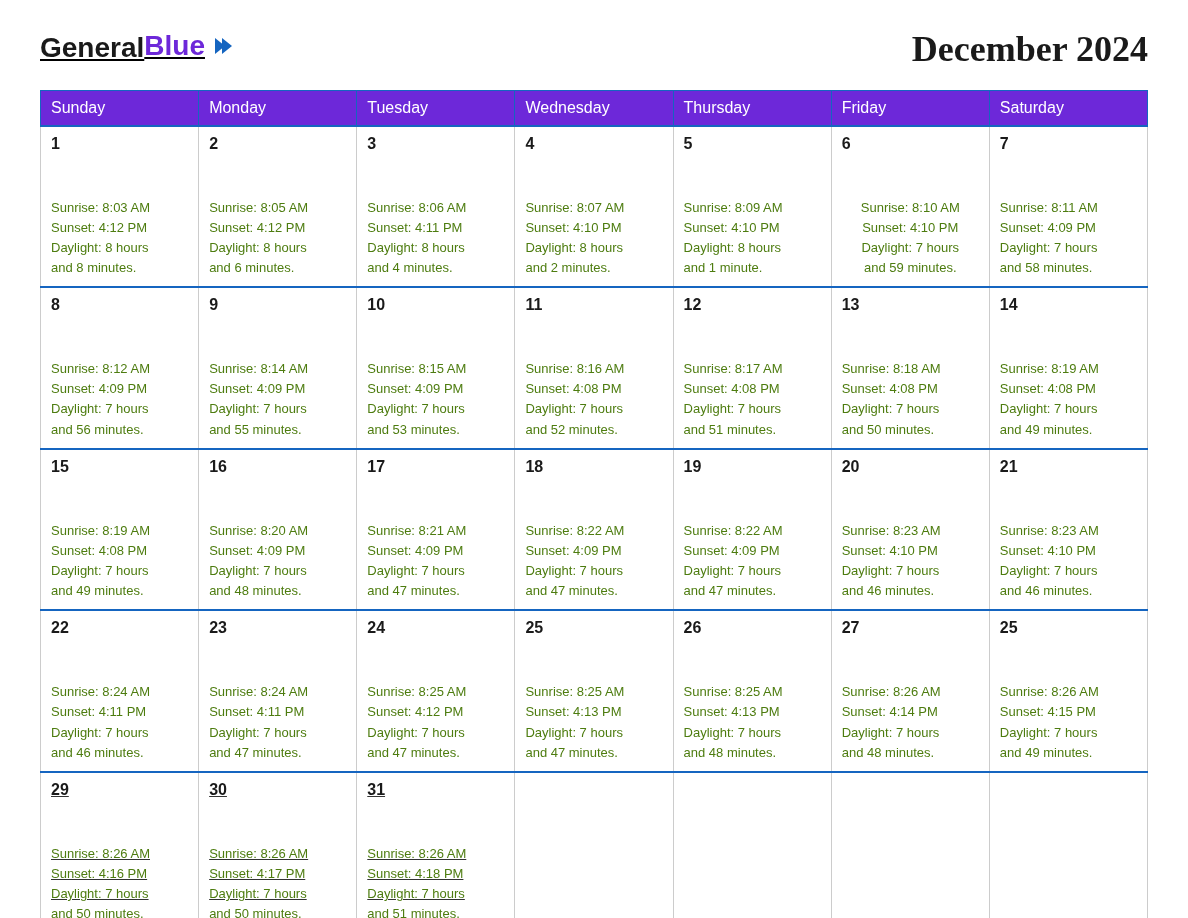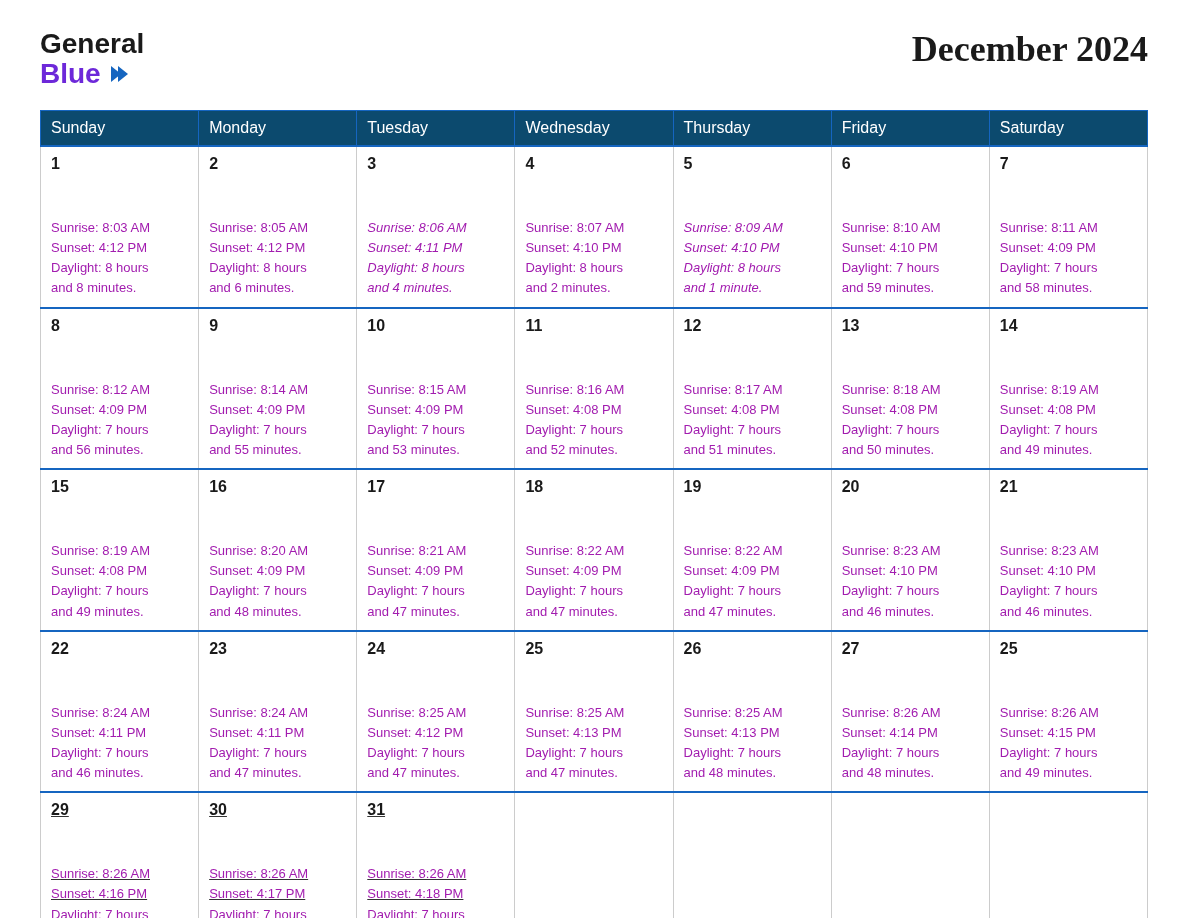--- a/index.html
+++ b/index.html
@@ -11,22 +11,23 @@
       min-height: 918px;
     }
     .header-area {
       display: flex;
       justify-content: space-between;
       align-items: flex-start;
       margin-bottom: 20px;
     }
     .logo {
       display: flex;
-      flex-direction: column;
-      align-items: flex-start;
+      flex-direction: row;
+      align-items: flex-end;
+      text-decoration: underline;
     }
     .logo-general {
       font-size: 28px;
       font-weight: bold;
       color: #1a1a1a;
       line-height: 1;
     }
     .logo-blue {
       font-size: 28px;
       font-weight: bold;
@@ -66,21 +67,21 @@
       color: #555;
       font-family: Georgia, serif;
       margin-top: 4px;
     }
     table {
       width: 100%;
       border-collapse: collapse;
       table-layout: fixed;
     }
     th {
-      background-color: #0c4a6e;
+      background-color: #6d28d9;
       color: #fff;
       padding: 8px 10px;
       text-align: left;
       font-size: 16px;
       font-weight: normal;
       border: 1px solid #1565c0;
     }
     td {
       vertical-align: top;
       padding: 8px 10px;
@@ -93,21 +94,21 @@
     td .day-num {
       font-size: 16px;
       font-weight: bold;
       color: #1a1a1a;
       display: block;
       margin-bottom: 4px;
     }
     td .day-info {
       font-size: 13px;
       line-height: 1.55;
-      color: #a21caf;
+      color: #4d7c0f;
       margin-top: 45px;
     }
     .empty-cell {
       border-top: 2px solid #1565c0;
       background: #fff;
     }
     .last-row td {
       border-bottom: 2px solid #1565c0;
       text-decoration: underline;
     }
@@ -154,42 +155,42 @@
         </td>
         <td>
           <span class="day-num">2</span>
           <div class="day-info" style="white-space: pre-line;">Sunrise: 8:05 AM
 Sunset: 4:12 PM
 Daylight: 8 hours
 and 6 minutes.</div>
         </td>
         <td>
           <span class="day-num">3</span>
-          <div class="day-info" style="white-space: pre-line; font-style: italic;">Sunrise: 8:06 AM
+          <div class="day-info" style="white-space: pre-line;">Sunrise: 8:06 AM
 Sunset: 4:11 PM
 Daylight: 8 hours
 and 4 minutes.</div>
         </td>
         <td>
           <span class="day-num">4</span>
           <div class="day-info" style="white-space: pre-line;">Sunrise: 8:07 AM
 Sunset: 4:10 PM
 Daylight: 8 hours
 and 2 minutes.</div>
         </td>
         <td>
           <span class="day-num">5</span>
-          <div class="day-info" style="white-space: pre-line; font-style: italic;">Sunrise: 8:09 AM
+          <div class="day-info" style="white-space: pre-line;">Sunrise: 8:09 AM
 Sunset: 4:10 PM
 Daylight: 8 hours
 and 1 minute.</div>
         </td>
         <td>
           <span class="day-num">6</span>
-          <div class="day-info" style="white-space: pre-line;">Sunrise: 8:10 AM
+          <div class="day-info" style="white-space: pre-line; text-align: center;">Sunrise: 8:10 AM
 Sunset: 4:10 PM
 Daylight: 7 hours
 and 59 minutes.</div>
         </td>
         <td>
           <span class="day-num">7</span>
           <div class="day-info" style="white-space: pre-line;">Sunrise: 8:11 AM
 Sunset: 4:09 PM
 Daylight: 7 hours
 and 58 minutes.</div>

